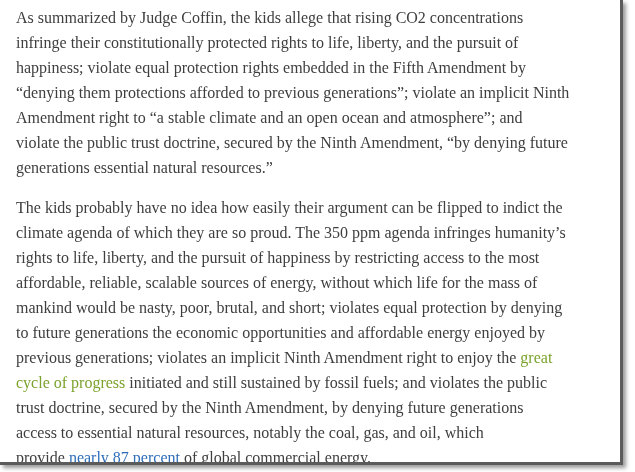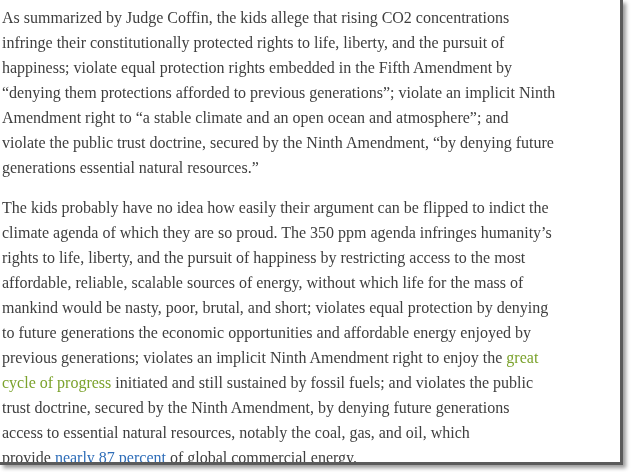--- a/index.html
+++ b/index.html
@@ -17,21 +17,21 @@
     width: 620px;
     height: 462px;
     background: var(--bg, #ffffff);
     border-right: 3px solid var(--border, #5b5b5b);
     border-bottom: 3px solid var(--border, #5b5b5b);
     box-shadow: 3px 3px 4px rgba(0,0,0,0.40);
     box-sizing: content-box;
     overflow: hidden;
   }
   .content {
-    padding: 5px 0 0 2px;
+    padding: 5px 0 0 16px;
   }
   .content p {
     margin: 0 0 15px 0;
     font-family: "Liberation Serif", "DejaVu Serif", serif;
     font-size: 16px;
     line-height: 25px;
     color: var(--text, #3e3e3e);
     white-space: nowrap;
   }
   .content a {

